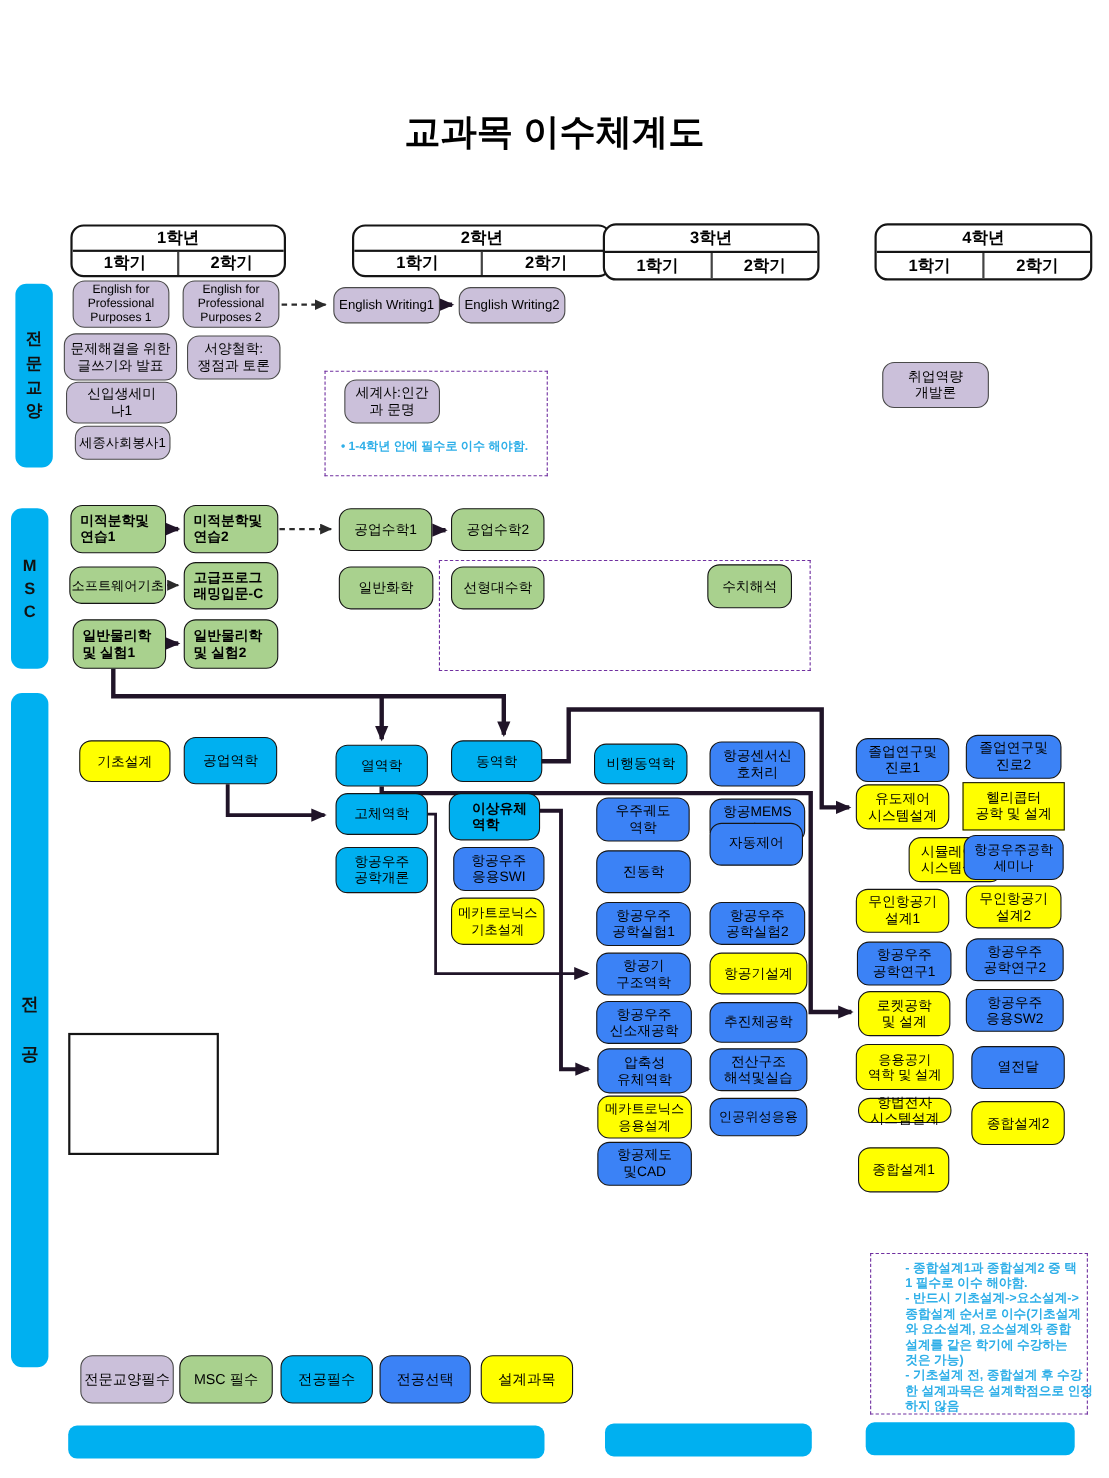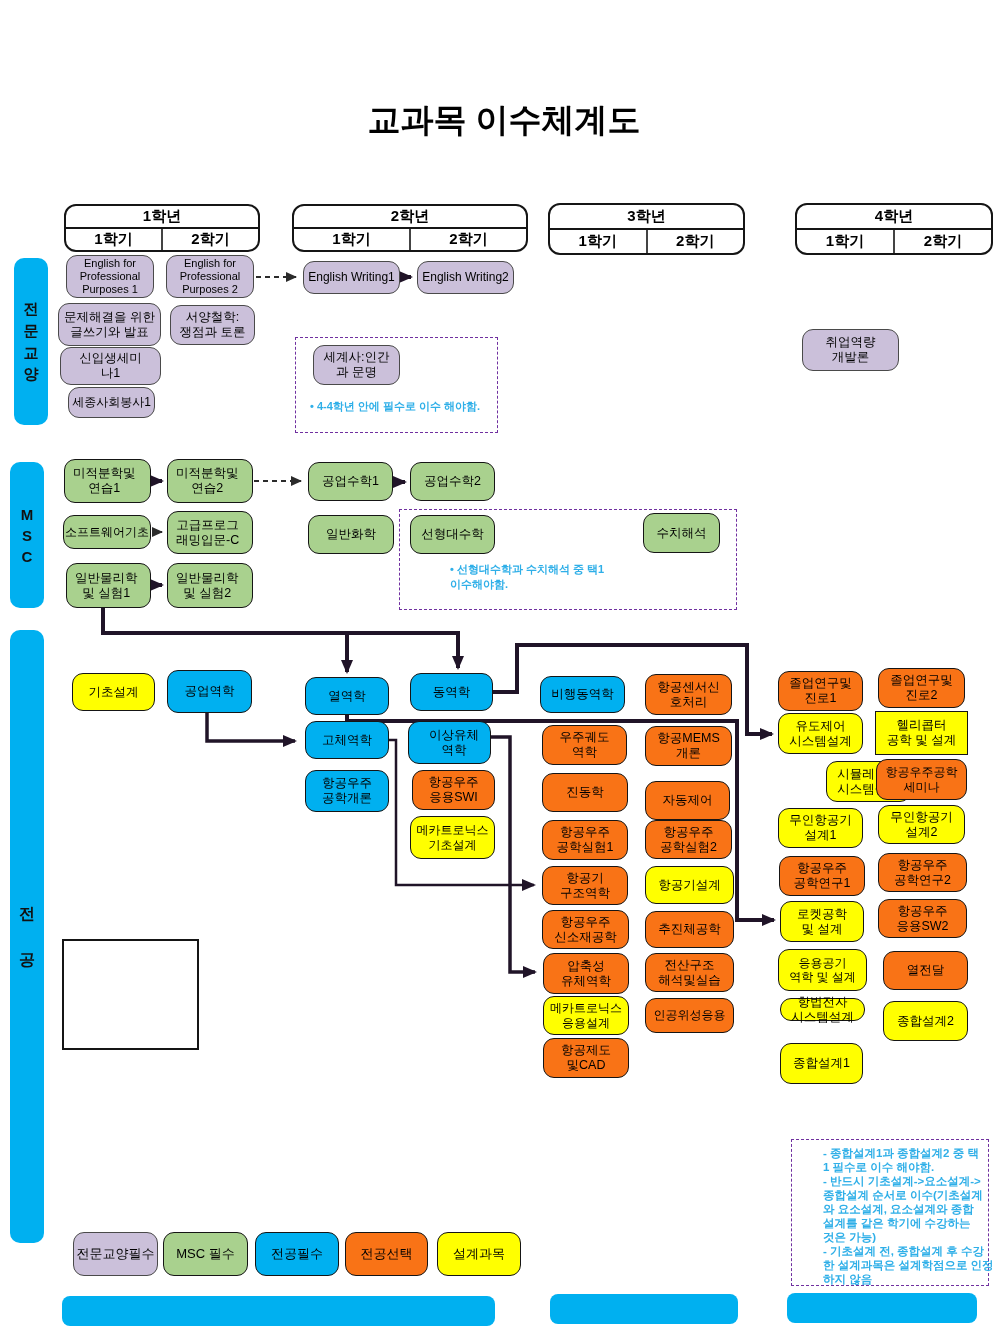--- a/index.html
+++ b/index.html
@@ -24,23 +24,23 @@
   .sidebar-bar{position:absolute;background:var(--blue,#00B0F0);border-radius:10px;
         display:flex;align-items:center;justify-content:center;text-align:center;
         font-size:15px;font-weight:bold;color:#111;white-space:pre-line;}
   
   .course{position:absolute;border:1.6px solid #151515;border-radius:11px;box-sizing:border-box;
         display:flex;align-items:center;justify-content:center;text-align:center;
         font-size:12.5px;color:#000;white-space:pre-line;line-height:1.18;z-index:4;}
   .cat-L{background:var(--purple,#CBC0DA);border-color:#4a4a4a;}
   .cat-M{background:var(--green,#A9D18E);}
   .cat-R{background:var(--blue,#00B0F0);}
-  .cat-E{background:#f97316;}
+  .cat-E{background:#3b82f6;}
   .cat-D{background:var(--yellow,#FFFF00);}
-  .ta-l{justify-content:flex-start;text-align:center;padding-left:8px;}
+  .ta-l{justify-content:flex-start;text-align:left;padding-left:8px;font-weight:bold;}
   .sq{border-radius:0;}
   
   .dashed-box{position:absolute;border:1.6px dashed var(--dash,#7030A0);background:transparent;
         box-sizing:border-box;z-index:1;}
   .note-text{position:absolute;color:var(--noteblue,#2FAFE8);font-weight:bold;font-size:11.5px;
         line-height:1.32;white-space:pre-line;z-index:2;}
   
   .prereq-box{position:absolute;left:62px;top:939px;width:137px;height:111px;background:#fff;
         border:2px solid #151515;box-sizing:border-box;z-index:3;}
   .prereq-label{position:absolute;width:137px;text-align:center;font-size:14px;color:#111;}
@@ -50,25 +50,23 @@
   .footer-bar{position:absolute;background:var(--blue,#00B0F0);border-radius:8px;z-index:1;}
 </style>
 </head>
 <body>
 
 <div id="canvas" style="--band: #2F1A2C; --blue: #00B0F0; --green: #A9D18E; --purple: #CBC0DA; --yellow: #FFFF00; --dash: #7030A0; --noteblue: #2FAFE8;">
 
   <div class="subtitle">교과목 이수체계도</div>
 
   <div class="dashed-box" style="left:295px;top:337px;width:203px;height:96px;"></div>
-  <div class="note-text" style="left:310px;top:399px;width:185px;font-size:11px;">•    4-4학년 안에 필수로 이수 해야함.</div>
+  <div class="note-text" style="left:310px;top:399px;width:185px;font-size:11px;">•    1-4학년 안에 필수로 이수 해야함.</div>
 
   <div class="dashed-box" style="left:399px;top:509px;width:338px;height:101px;"></div>
-  <div class="note-text" style="left:450px;top:562px;width:230px;font-size:11px;">•    선형대수학과 수치해석 중 택1
-      이수해야함.</div>
 
   <div class="dashed-box" style="left:791px;top:1139px;width:198px;height:147px;"></div>
   <div class="note-text" style="left:799px;top:1146px;width:184px;font-size:11.5px;line-height:1.22;margin-left:24px;">-    종합설계1과 종합설계2  중 택
      1 필수로 이수 해야함.
 -    반드시 기초설계-&gt;요소설계-&gt;
      종합설계 순서로 이수(기초설계
      와 요소설계, 요소설계와 종합
      설계를 같은 학기에 수강하는
      것은 가능)
  - 기초설계 전, 종합설계 후 수강
@@ -106,21 +104,21 @@
       <polyline points="97,1011 162,1011" fill="none" stroke="#2b2b2b" stroke-width="2" stroke-dasharray="5 4" marker-end="url(#arrS)"></polyline>
     </svg>
 
 <div class="yearbox" style="left: 64px; top: 204px; width: 196px; height: 48px;">
       <div class="year-label">1학년</div>
       <div class="sem-row">
         <div class="sem">1학기</div>
         <div class="sem">2학기</div>
       </div>
     </div>
-    <div class="yearbox" style="left: 292px; top: 204px; width: 236px; height: 48px;">
+    <div class="yearbox" style="left: 320px; top: 204px; width: 236px; height: 48px;">
       <div class="year-label">2학년</div>
       <div class="sem-row">
         <div class="sem">1학기</div>
         <div class="sem">2학기</div>
       </div>
     </div>
     <div class="yearbox" style="left: 548px; top: 203px; width: 197px; height: 52px;">
       <div class="year-label">3학년</div>
       <div class="sem-row">
         <div class="sem">1학기</div>
@@ -199,21 +197,21 @@
 개론</div>
     <div class="course cat-D" style="left: 778px; top: 713px; width: 85px; height: 41px;">유도제어
 시스템설계</div>
     <div class="course cat-D sq" style="left: 875px; top: 711px; width: 93px; height: 44px;">헬리콥터
 공학 및 설계</div>
     <div class="course cat-R" style="left: 305px; top: 770px; width: 84px; height: 42px;">항공우주
 공학개론</div>
     <div class="course cat-E" style="left: 412px; top: 770px; width: 83px; height: 40px;">항공우주
 응용SWI</div>
     <div class="course cat-E" style="left: 542px; top: 773px; width: 86px; height: 39px;">진동학</div>
-    <div class="course cat-E" style="left: 645px; top: 781px; width: 85px; height: 39px;">자동제어</div>
+    <div class="course cat-E" style="left: 645px; top: 748px; width: 85px; height: 39px; font-family: Liberation Mono, monospace;">자동제어</div>
     <div class="course cat-D" style="left: 778px; top: 761px; width: 85px; height: 41px; margin-left: 48px;">시뮬레이션
 시스템설계</div>
     <div class="course cat-E" style="left: 876px; top: 759px; width: 91px; height: 41px; font-size: 12px;">항공우주공학
 세미나</div>
     <div class="course cat-D" style="left: 410px; top: 816px; width: 85px; height: 43px; font-size: 12px;">메카트로닉스
 기초설계</div>
     <div class="course cat-E" style="left: 542px; top: 820px; width: 86px; height: 40px;">항공우주
 공학실험1</div>
     <div class="course cat-E" style="left: 645px; top: 820px; width: 87px; height: 39px;">항공우주
 공학실험2</div>

